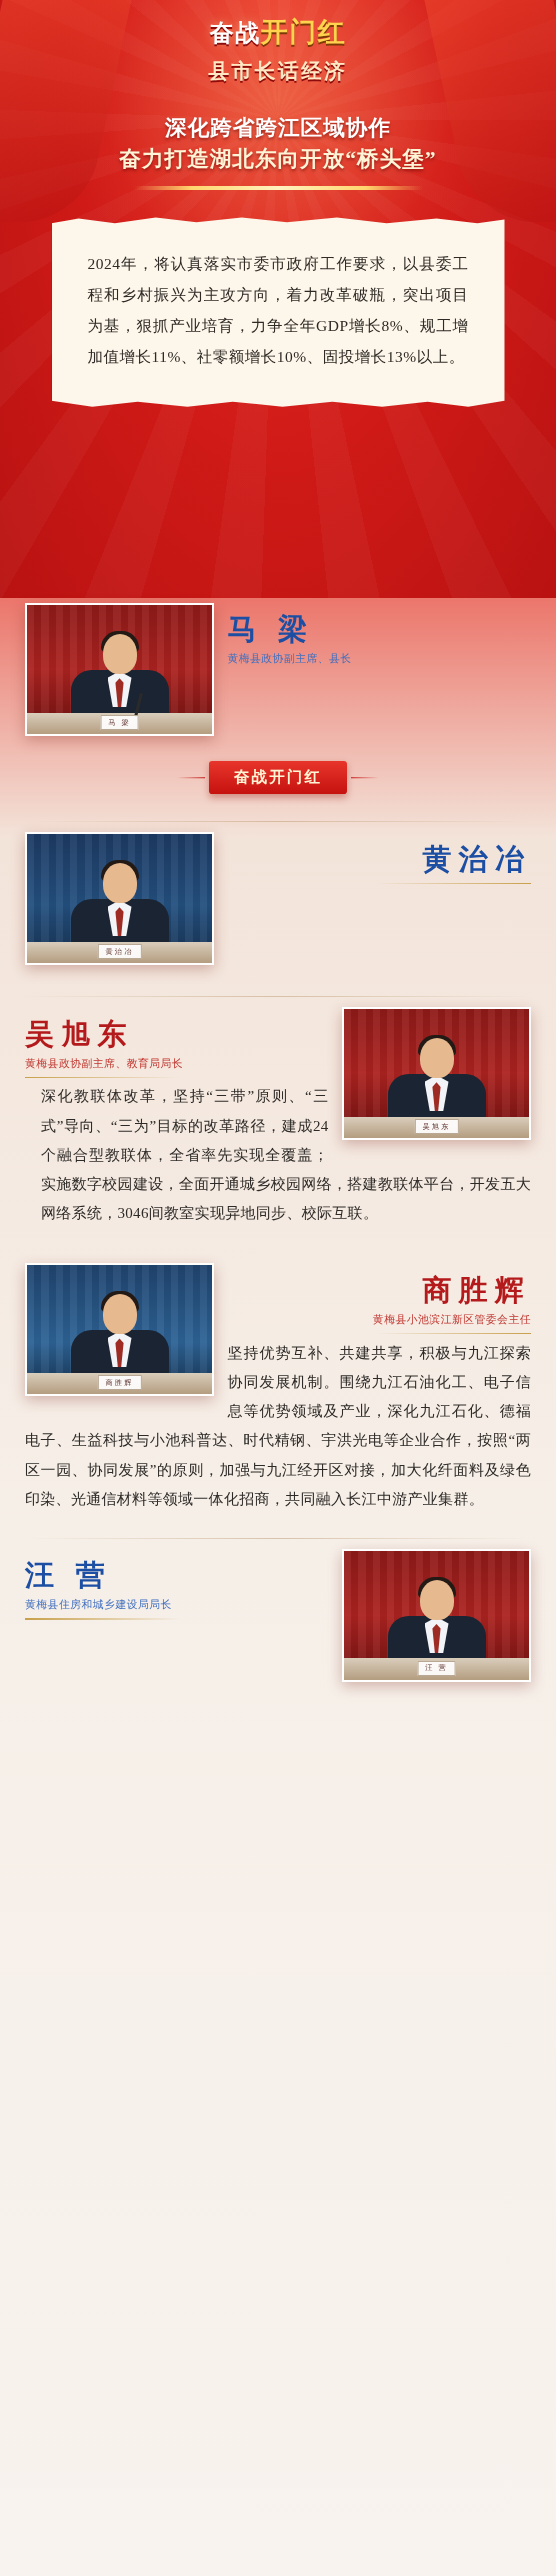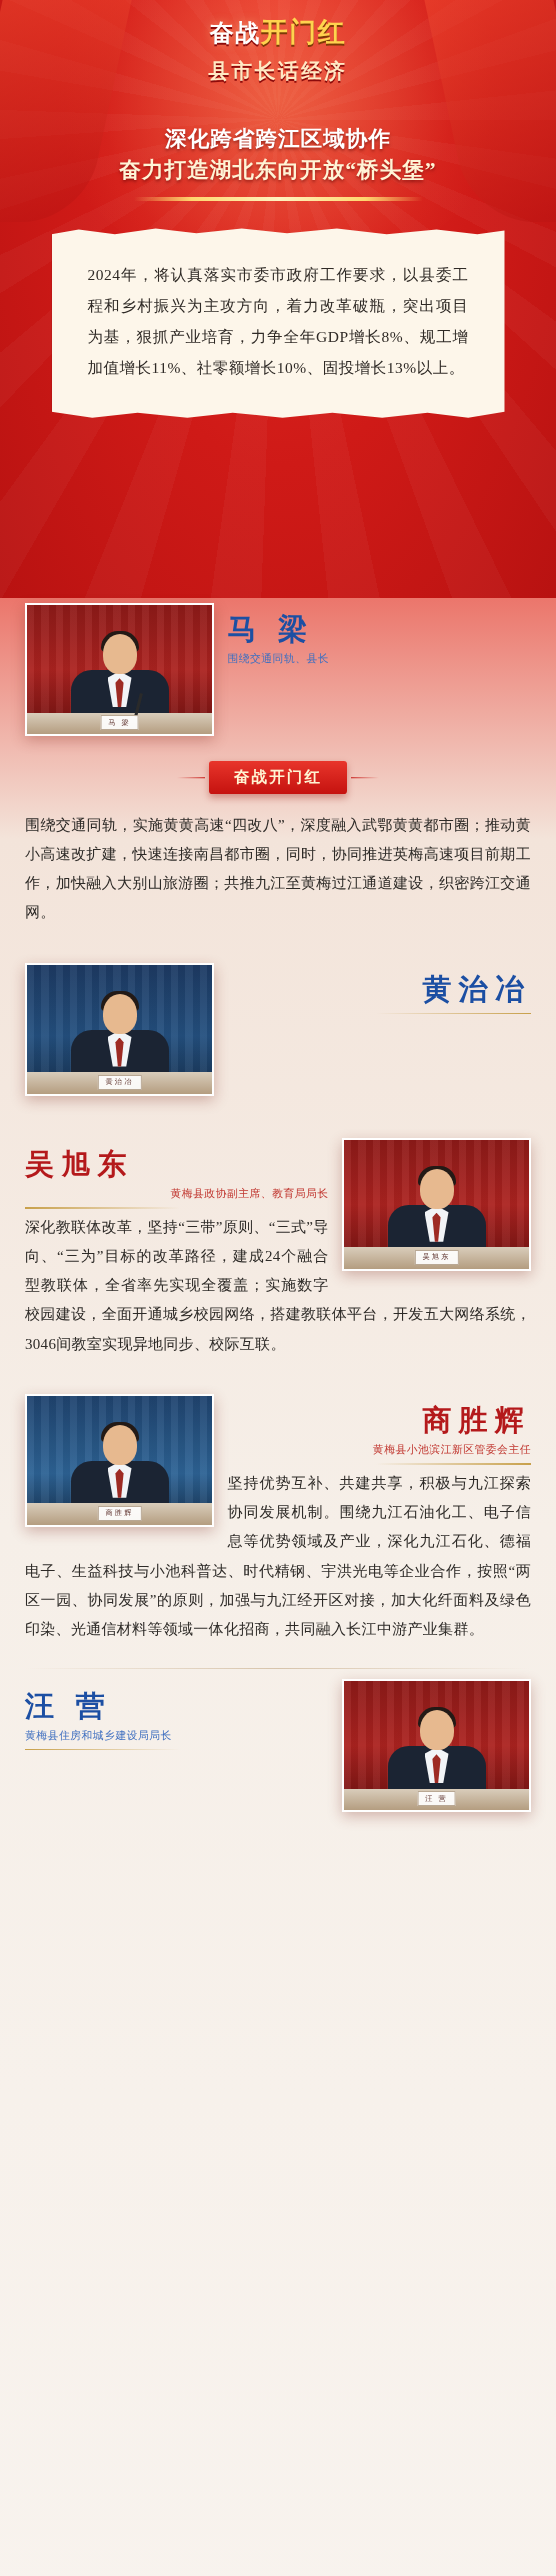--- a/index.html
+++ b/index.html
@@ -82,21 +82,21 @@
     font-weight: bold;
     font-size: 20.6px;
     letter-spacing: 2.6px;
     color: #ffe9c4;
     text-shadow: 0 1.5px 0 #8c0b0b;
   }
 
   .slogan-block {
     position: relative;
     z-index: 3;
-    margin-top: 39px;
+    margin-top: 28px;
     text-align: center;
   }
   .slogan-line {
     font-family: "Liberation Serif", serif;
     font-weight: bold;
     font-size: 21.6px;
     letter-spacing: 1px;
     color: #ffffff;
     line-height: 1.45;
     text-shadow: 0 2.1px 3.1px rgba(90,0,0,.55);
@@ -288,21 +288,21 @@
   }
   .p-name.blue { color: #1c4fa3; }
   .p-name.red { color: #b4191b; }
   .p-title {
     margin-top: 5.2px;
     font-family: "Liberation Sans", sans-serif;
     font-size: 10.8px;
     letter-spacing: 0.5px;
     color: #3f6fc0;
   }
-  .p-title.red { color: #c0362f; text-align: right; }
+  .p-title.red { color: #c0362f; }
   .name-rule {
     margin-top: 6.2px;
     width: 155px;
     height: 1.5px;
     background: linear-gradient(90deg, #c8a04a, rgba(200,160,74,0));
   }
   .right-name .name-rule {
     margin-left: auto;
     background: linear-gradient(270deg, #c8a04a, rgba(200,160,74,0));
   }
@@ -364,30 +364,29 @@
         <div class="ph-shirt"></div>
         <div class="ph-tie"></div>
         <div class="ph-hair"></div>
         <div class="ph-head"></div>
         <div class="ph-desk"></div>
         <div class="ph-mic"></div>
         <div class="ph-nameplate">马  梁</div>
       </div>
       <div class="name-block">
         <div class="p-name blue">马 梁</div>
-        <div class="p-title">围绕交通同轨、县长</div>
+        <div class="p-title">黄梅县政协副主席、县长</div>
         <div class="name-rule"></div>
       </div>
     </div>
 
     <div class="badge-row">
       <span class="badge">奋战开门红</span>
     </div>
 
-    <div class="body-text">围绕交通同轨，实施黄黄高速“四改八”，深度融入武鄂黄黄都市圈；推动黄小高速改扩建，快速连接南昌都市圈，同时，协同推进英梅高速项目前期工作，加快融入大别山旅游圈；共推九江至黄梅过江通道建设，织密跨江交通网。</div>
     <div class="section-divider"></div>
   </div>
 
   <div class="section">
     <div class="person right-name clearfix">
       <div class="photo-wrap left">
         <div class="ph-bg blue"></div>
         <div class="ph-curtain"></div>
         <div class="ph-body"></div>
         <div class="ph-shirt"></div>
@@ -416,21 +415,21 @@
         <div class="ph-hair"></div>
         <div class="ph-head"></div>
         <div class="ph-desk"></div>
         <div class="ph-nameplate">吴旭东</div>
       </div>
       <div class="name-block">
         <div class="p-name red">吴旭东</div>
         <div class="p-title red">黄梅县政协副主席、教育局局长</div>
         <div class="name-rule"></div>
       </div>
-      <div class="body-text with-float" style="padding-left:0;padding-right:0;clear:none;">深化教联体改革，坚持“三带”原则、“三式”导向、“三为”目标的改革路径，建成24个融合型教联体，全省率先实现全覆盖；实施数字校园建设，全面开通城乡校园网络，搭建教联体平台，开发五大网络系统，3046间教室实现异地同步、校际互联。</div>
+      <div class="body-text with-float" style="padding-left:0;padding-right:0;clear:none;margin-left:16px;">深化教联体改革，坚持“三带”原则、“三式”导向、“三为”目标的改革路径，建成24个融合型教联体，全省率先实现全覆盖；实施数字校园建设，全面开通城乡校园网络，搭建教联体平台，开发五大网络系统，3046间教室实现异地同步、校际互联。</div>
     </div>
     <div class="section-divider"></div>
   </div>
 
   <div class="section">
     <div class="person right-name clearfix">
       <div class="photo-wrap left">
         <div class="ph-bg blue2"></div>
         <div class="ph-curtain"></div>
         <div class="ph-body"></div>

